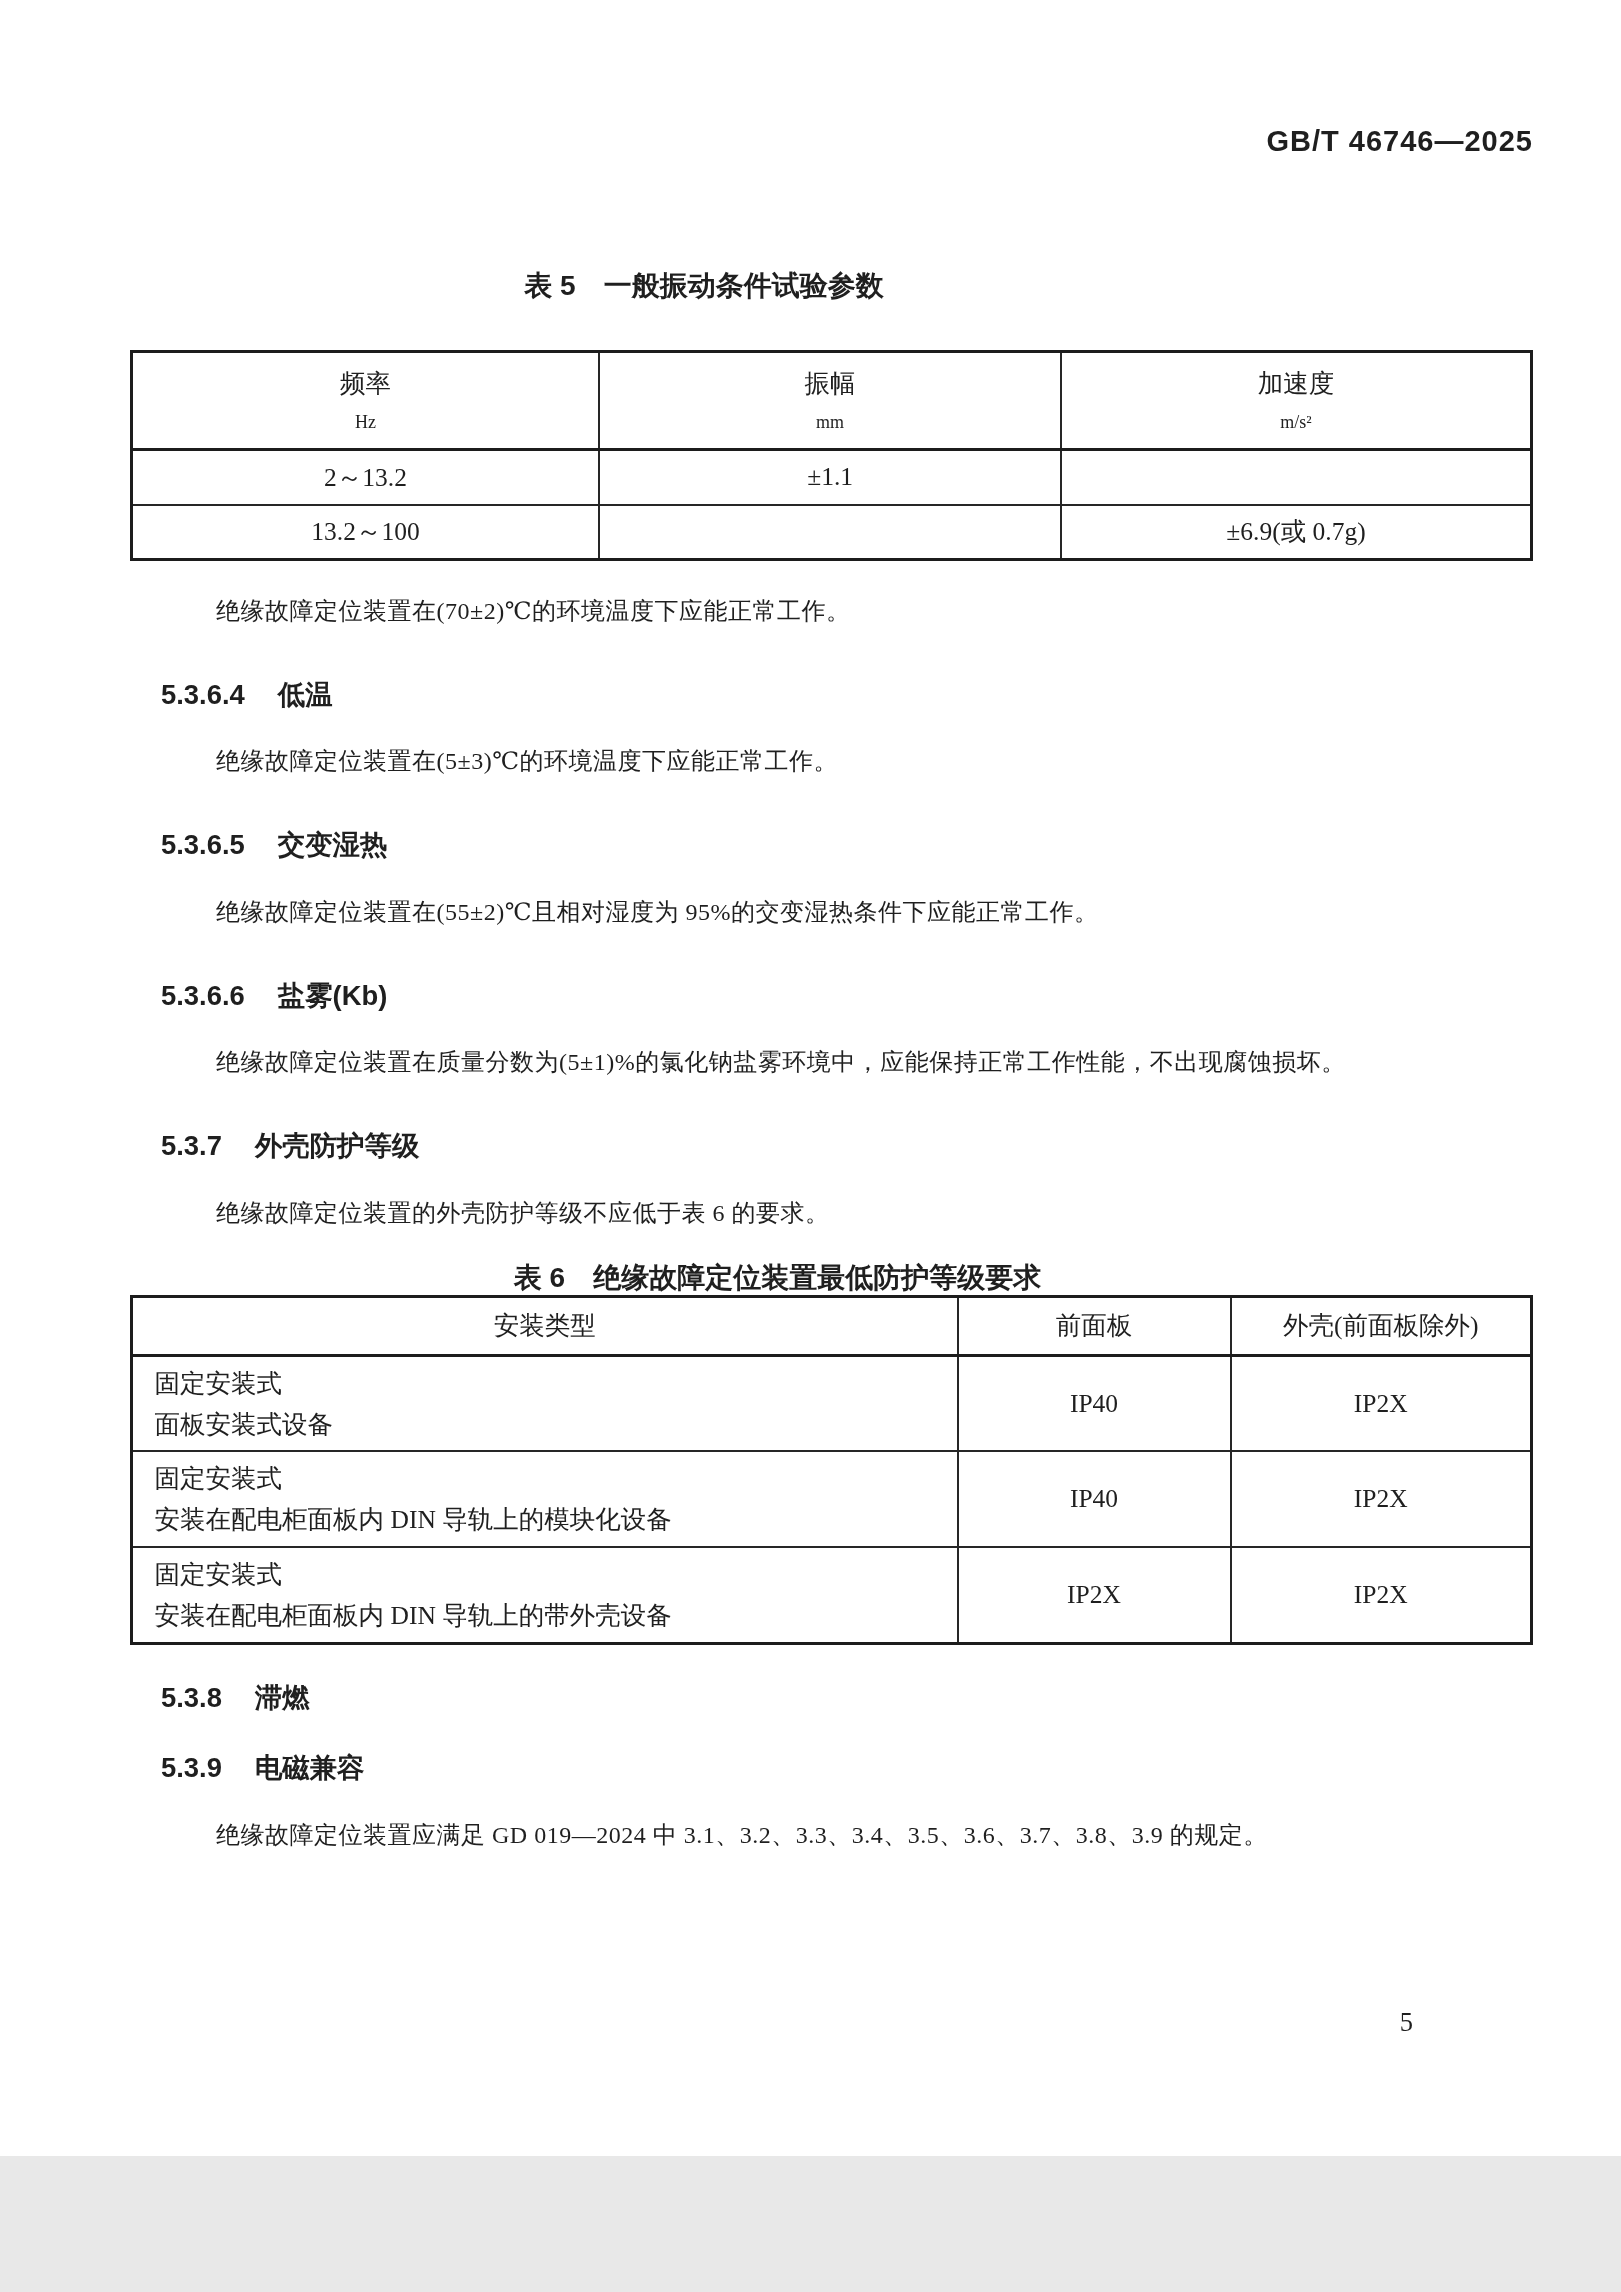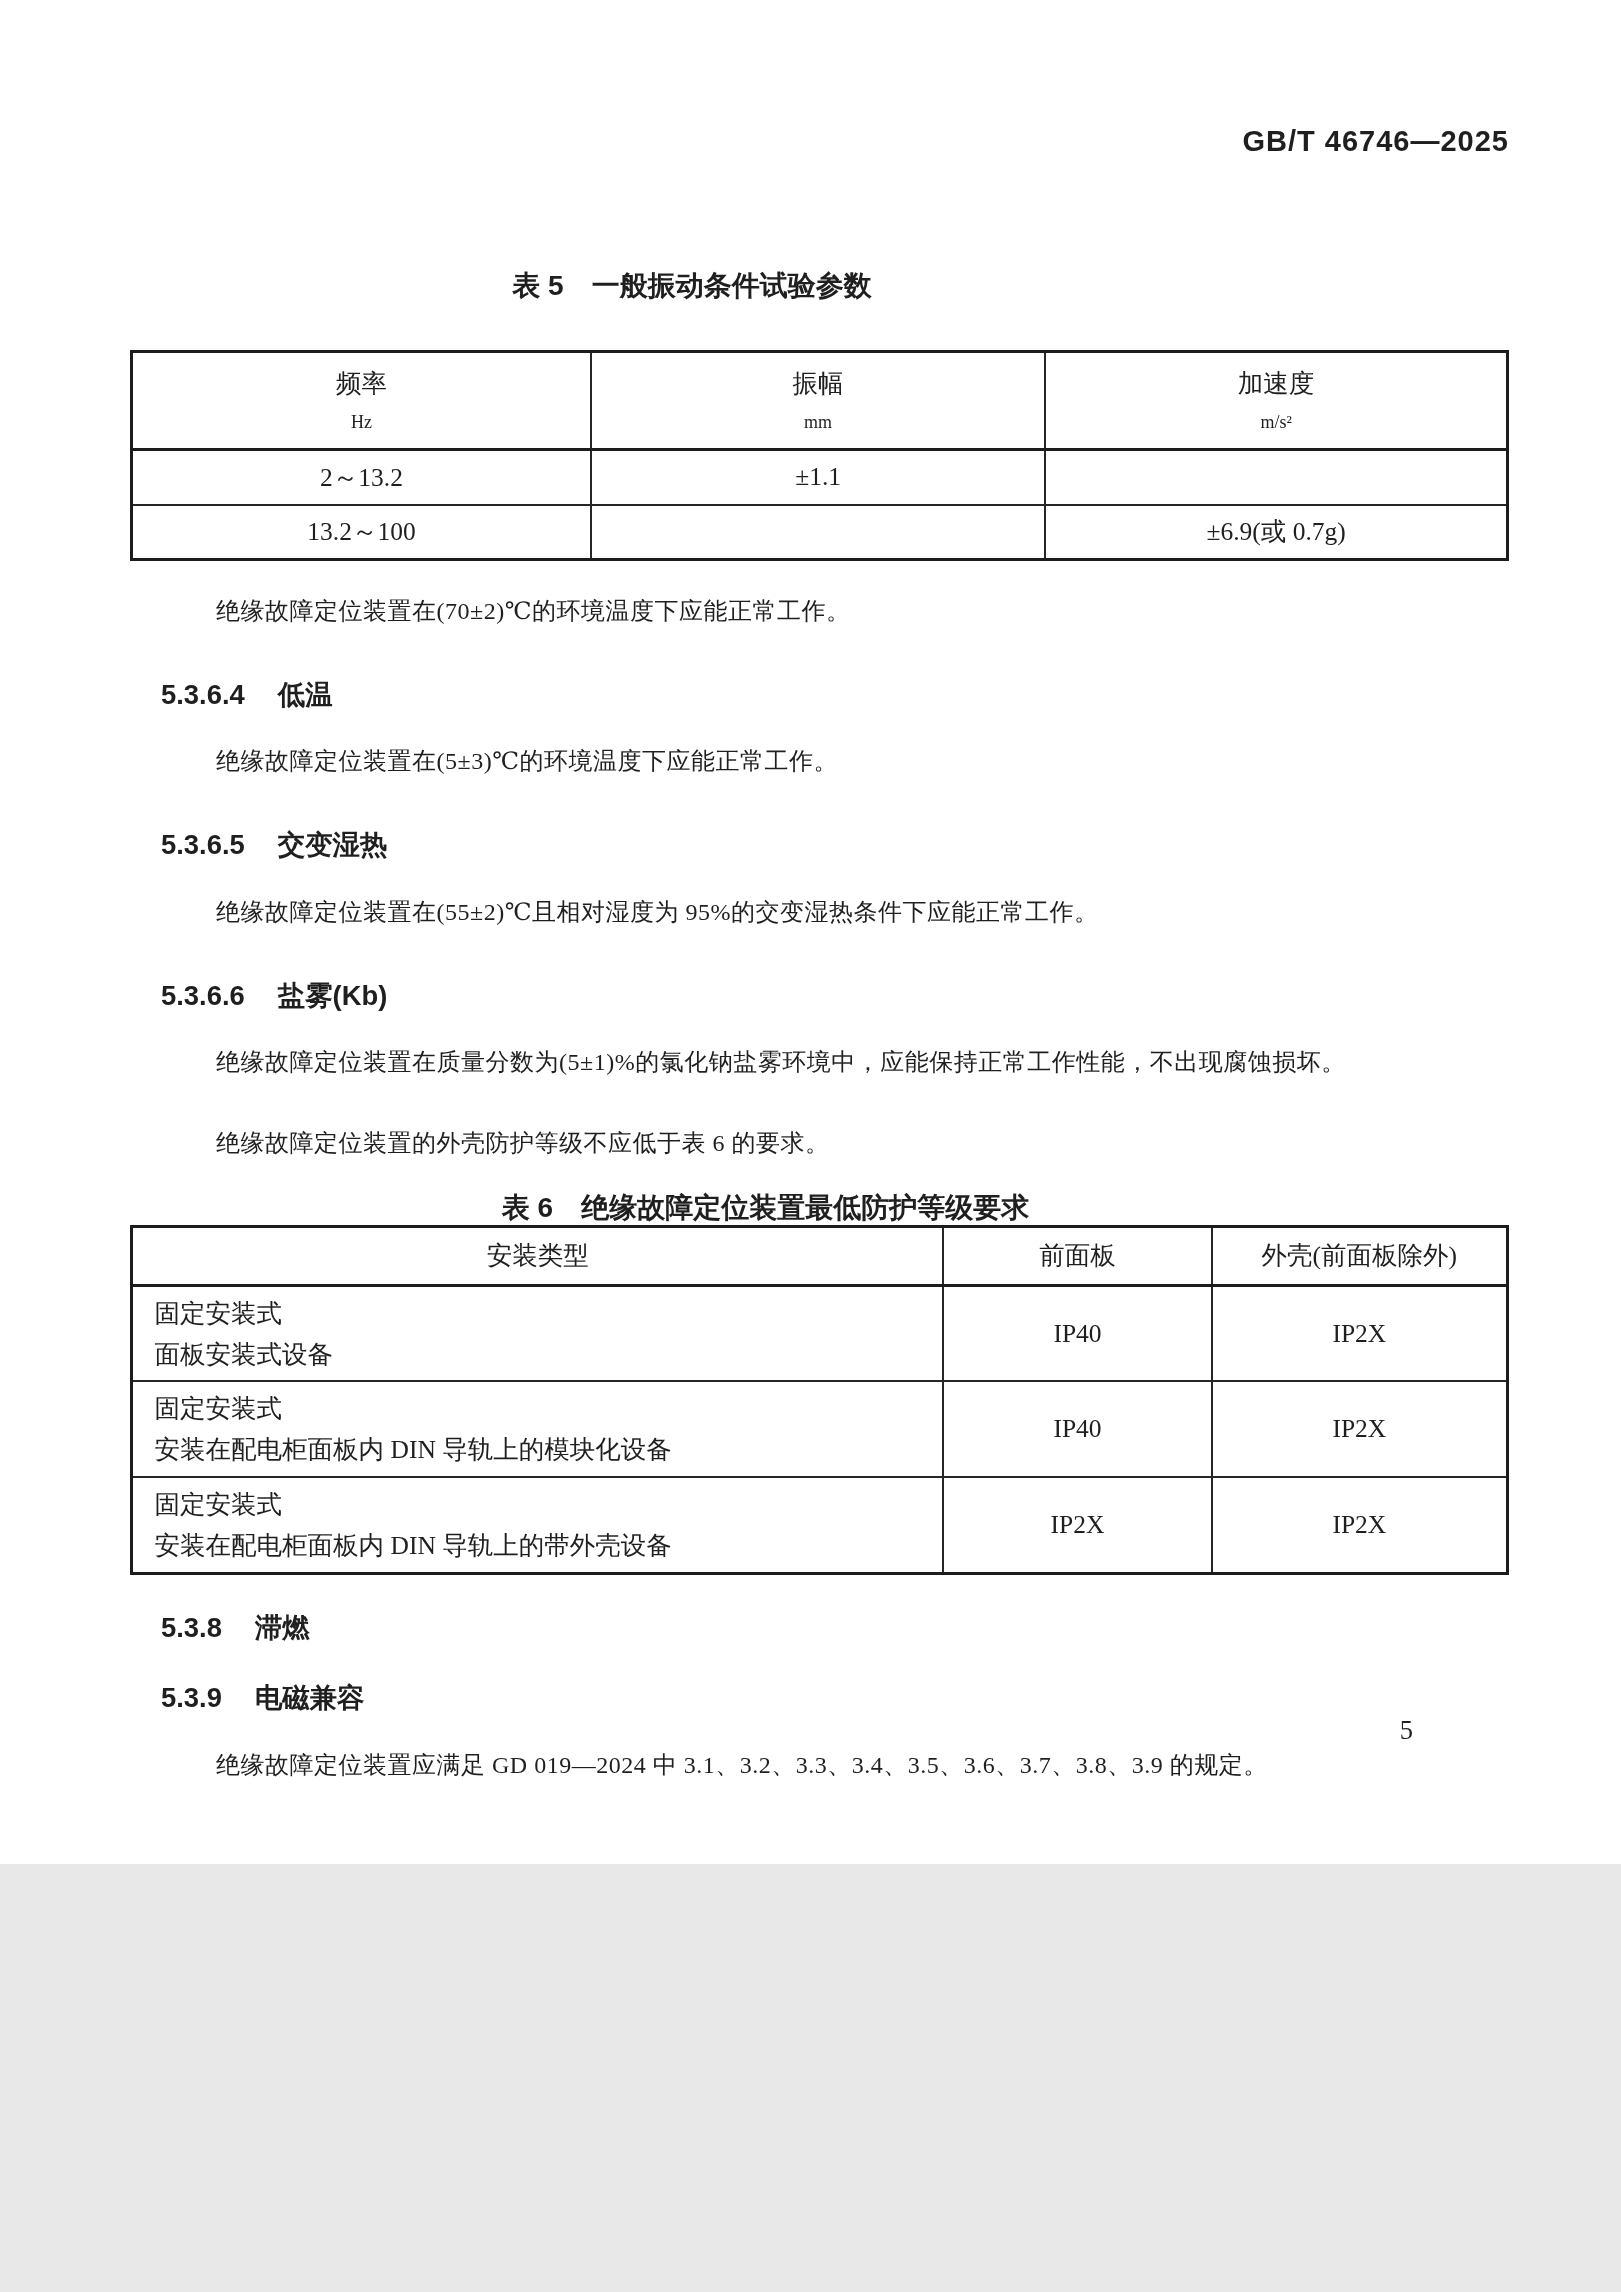--- a/index.html
+++ b/index.html
@@ -1,23 +1,23 @@
 <!DOCTYPE html>
 <html lang="zh"><head>
 <meta charset="utf-8">
 <style>
   html,body{margin:0;padding:0;background:#e8e8e8;}
   .page{
     position:relative;
-    width:1621px;height:1864px;
+    width:1621px;height:2156px;
     margin:0 auto;
     background:#ffffff;
     color:#1f1f1f;
     box-sizing:border-box;
-    padding:125px 112px 0 130px;
+    padding:125px 88px 0 130px;
     overflow:hidden;
     font-family:"Liberation Serif","DejaVu Serif",serif;
   }
   
   .doc-header{
     text-align:right;
     font-size:29px;
     font-weight:bold;
     letter-spacing:1px;
     line-height:33px;
@@ -144,20 +144,23 @@
   <h3 class="sec">
     <span class="num">5.3.6.5</span><span>交变湿热</span>
   </h3>
   <p class="body">绝缘故障定位装置在(55±2)℃且相对湿度为 95%的交变湿热条件下应能正常工作。</p>
 
   <h3 class="sec">
     <span class="num">5.3.6.6</span><span>盐雾(Kb)</span>
   </h3>
   <p class="body">绝缘故障定位装置在质量分数为(5±1)%的氯化钠盐雾环境中，应能保持正常工作性能，不出现腐蚀损坏。</p>
 
+  <h3 class="sec">
+    <span class="num">5.3.7</span><span>外壳防护等级</span>
+  </h3>
   <p class="body">绝缘故障定位装置的外壳防护等级不应低于表 6 的要求。</p>
 
   <div class="caption c6">表 6　绝缘故障定位装置最低防护等级要求</div>
 
   <table class="t6">
     <colgroup>
         <col style="width:59%">
         <col style="width:19.5%">
         <col style="width:21.5%">
       </colgroup>

